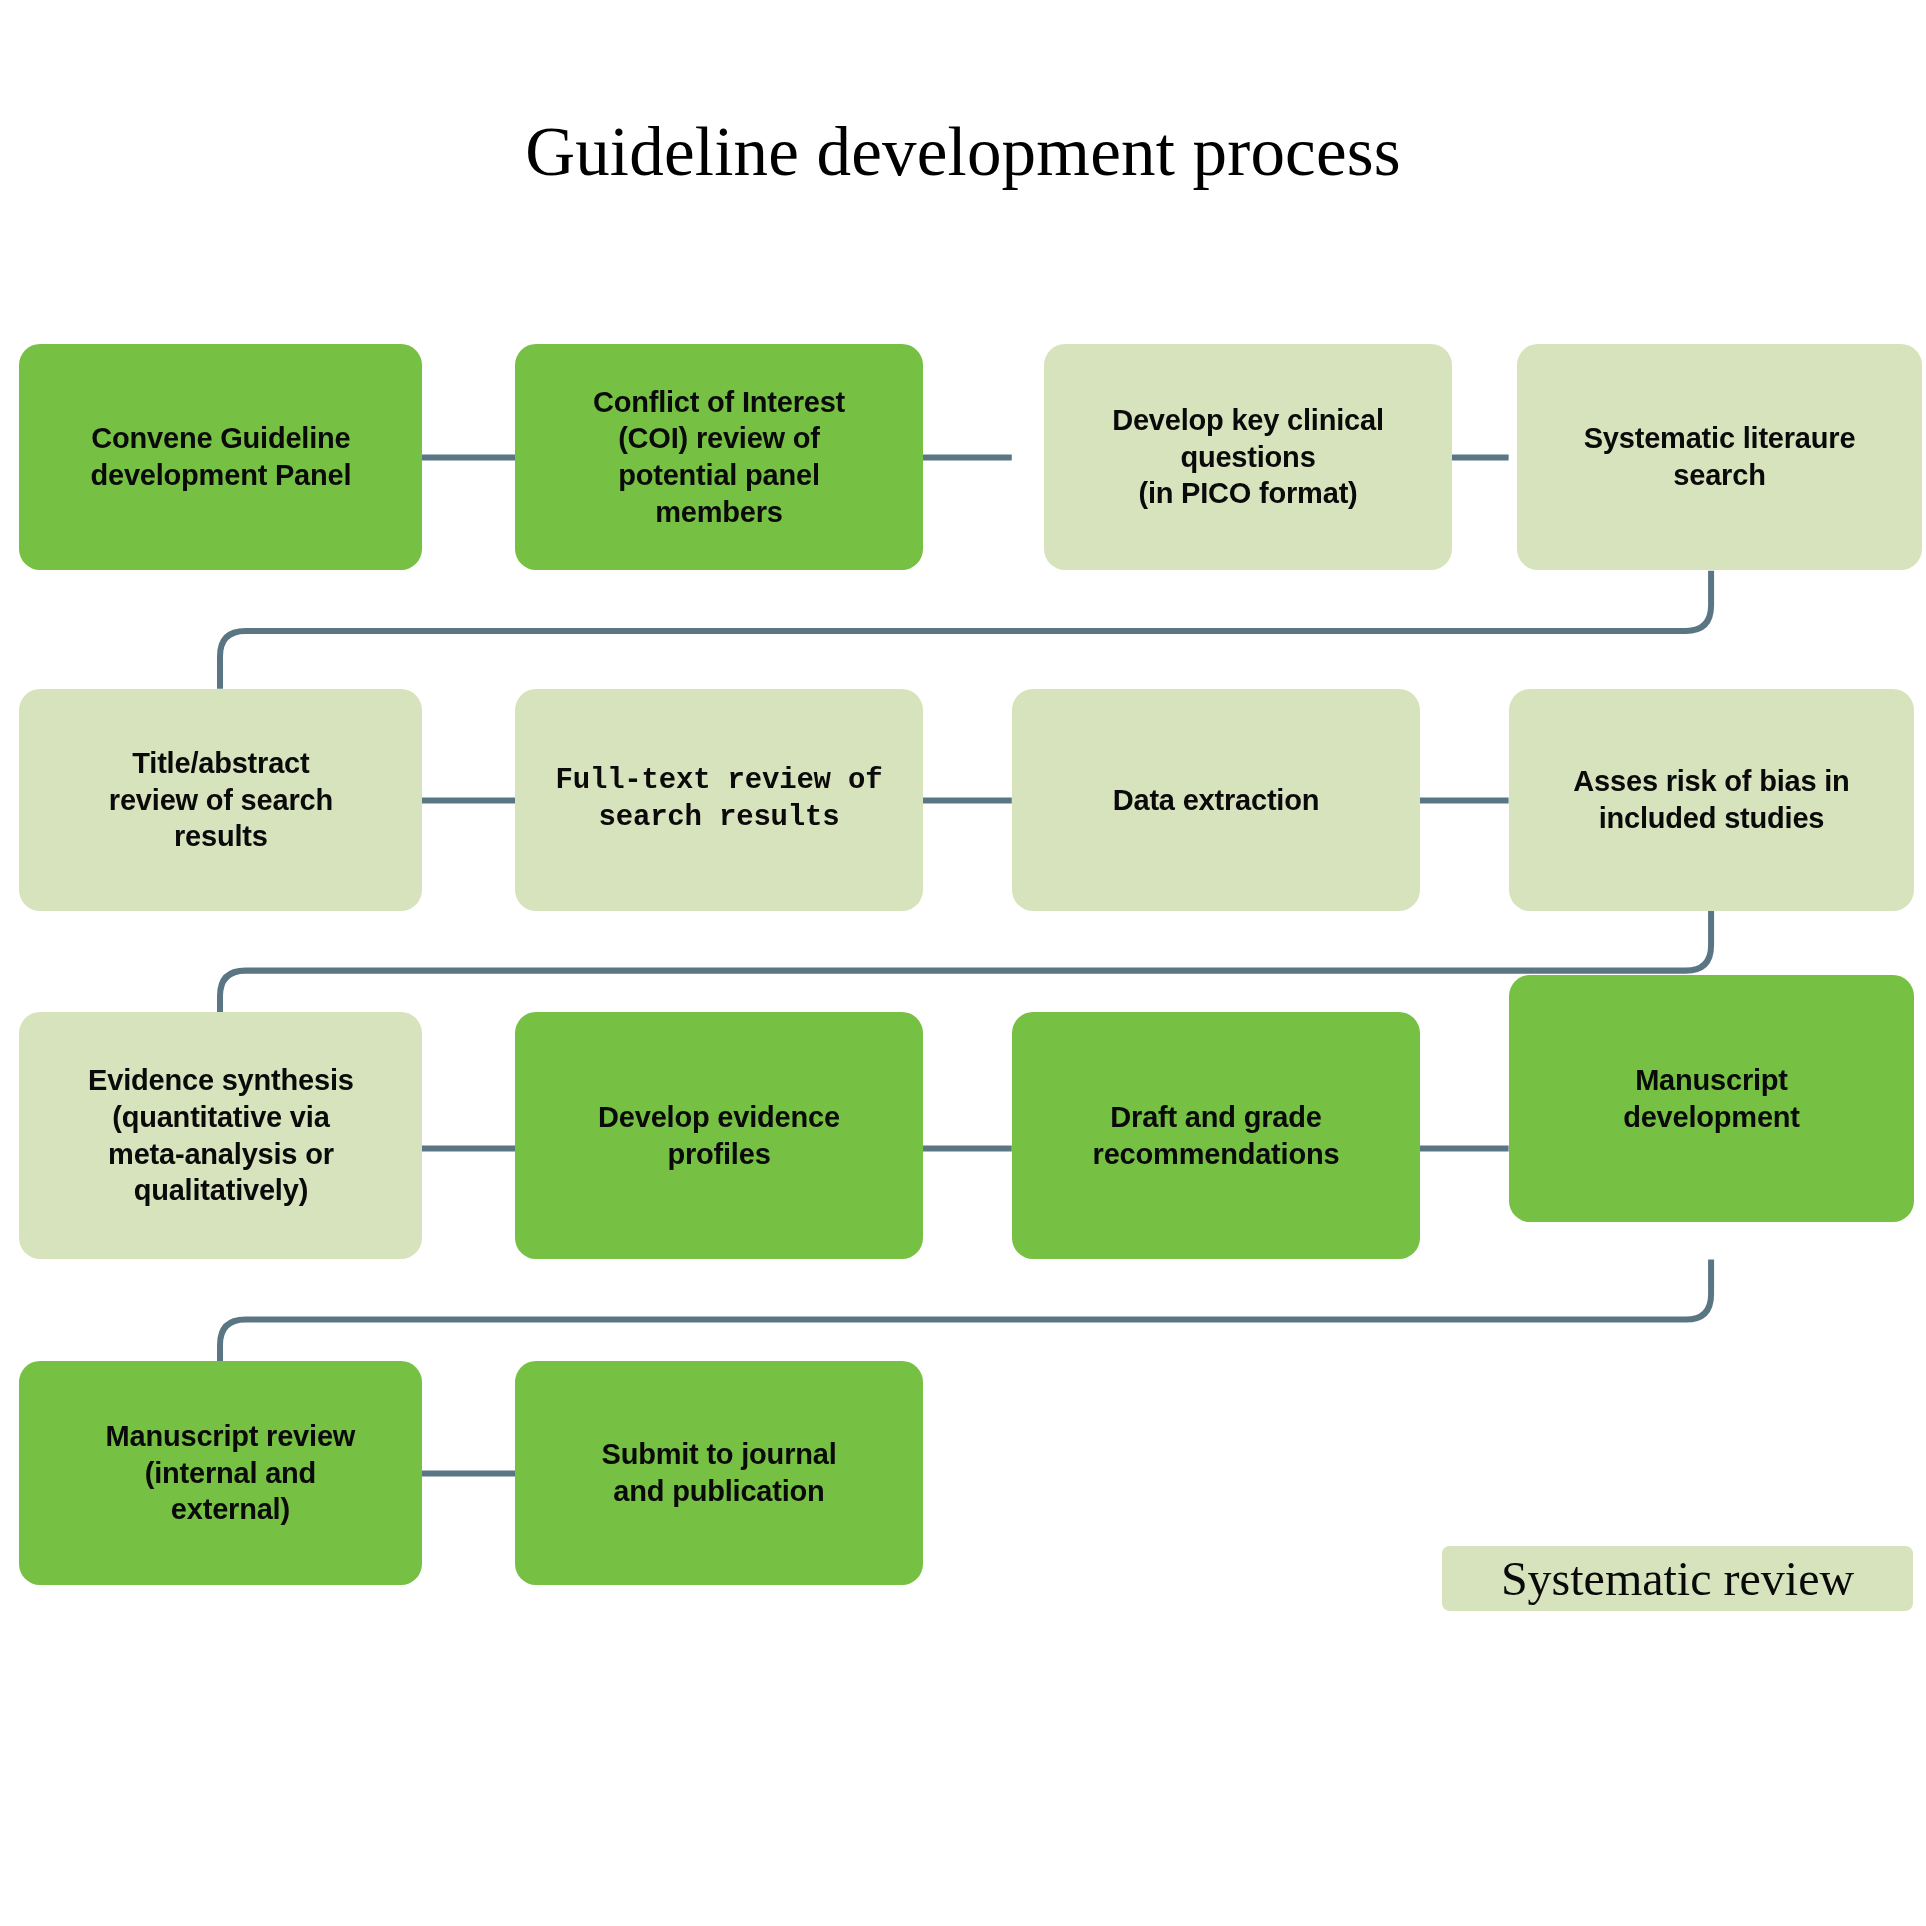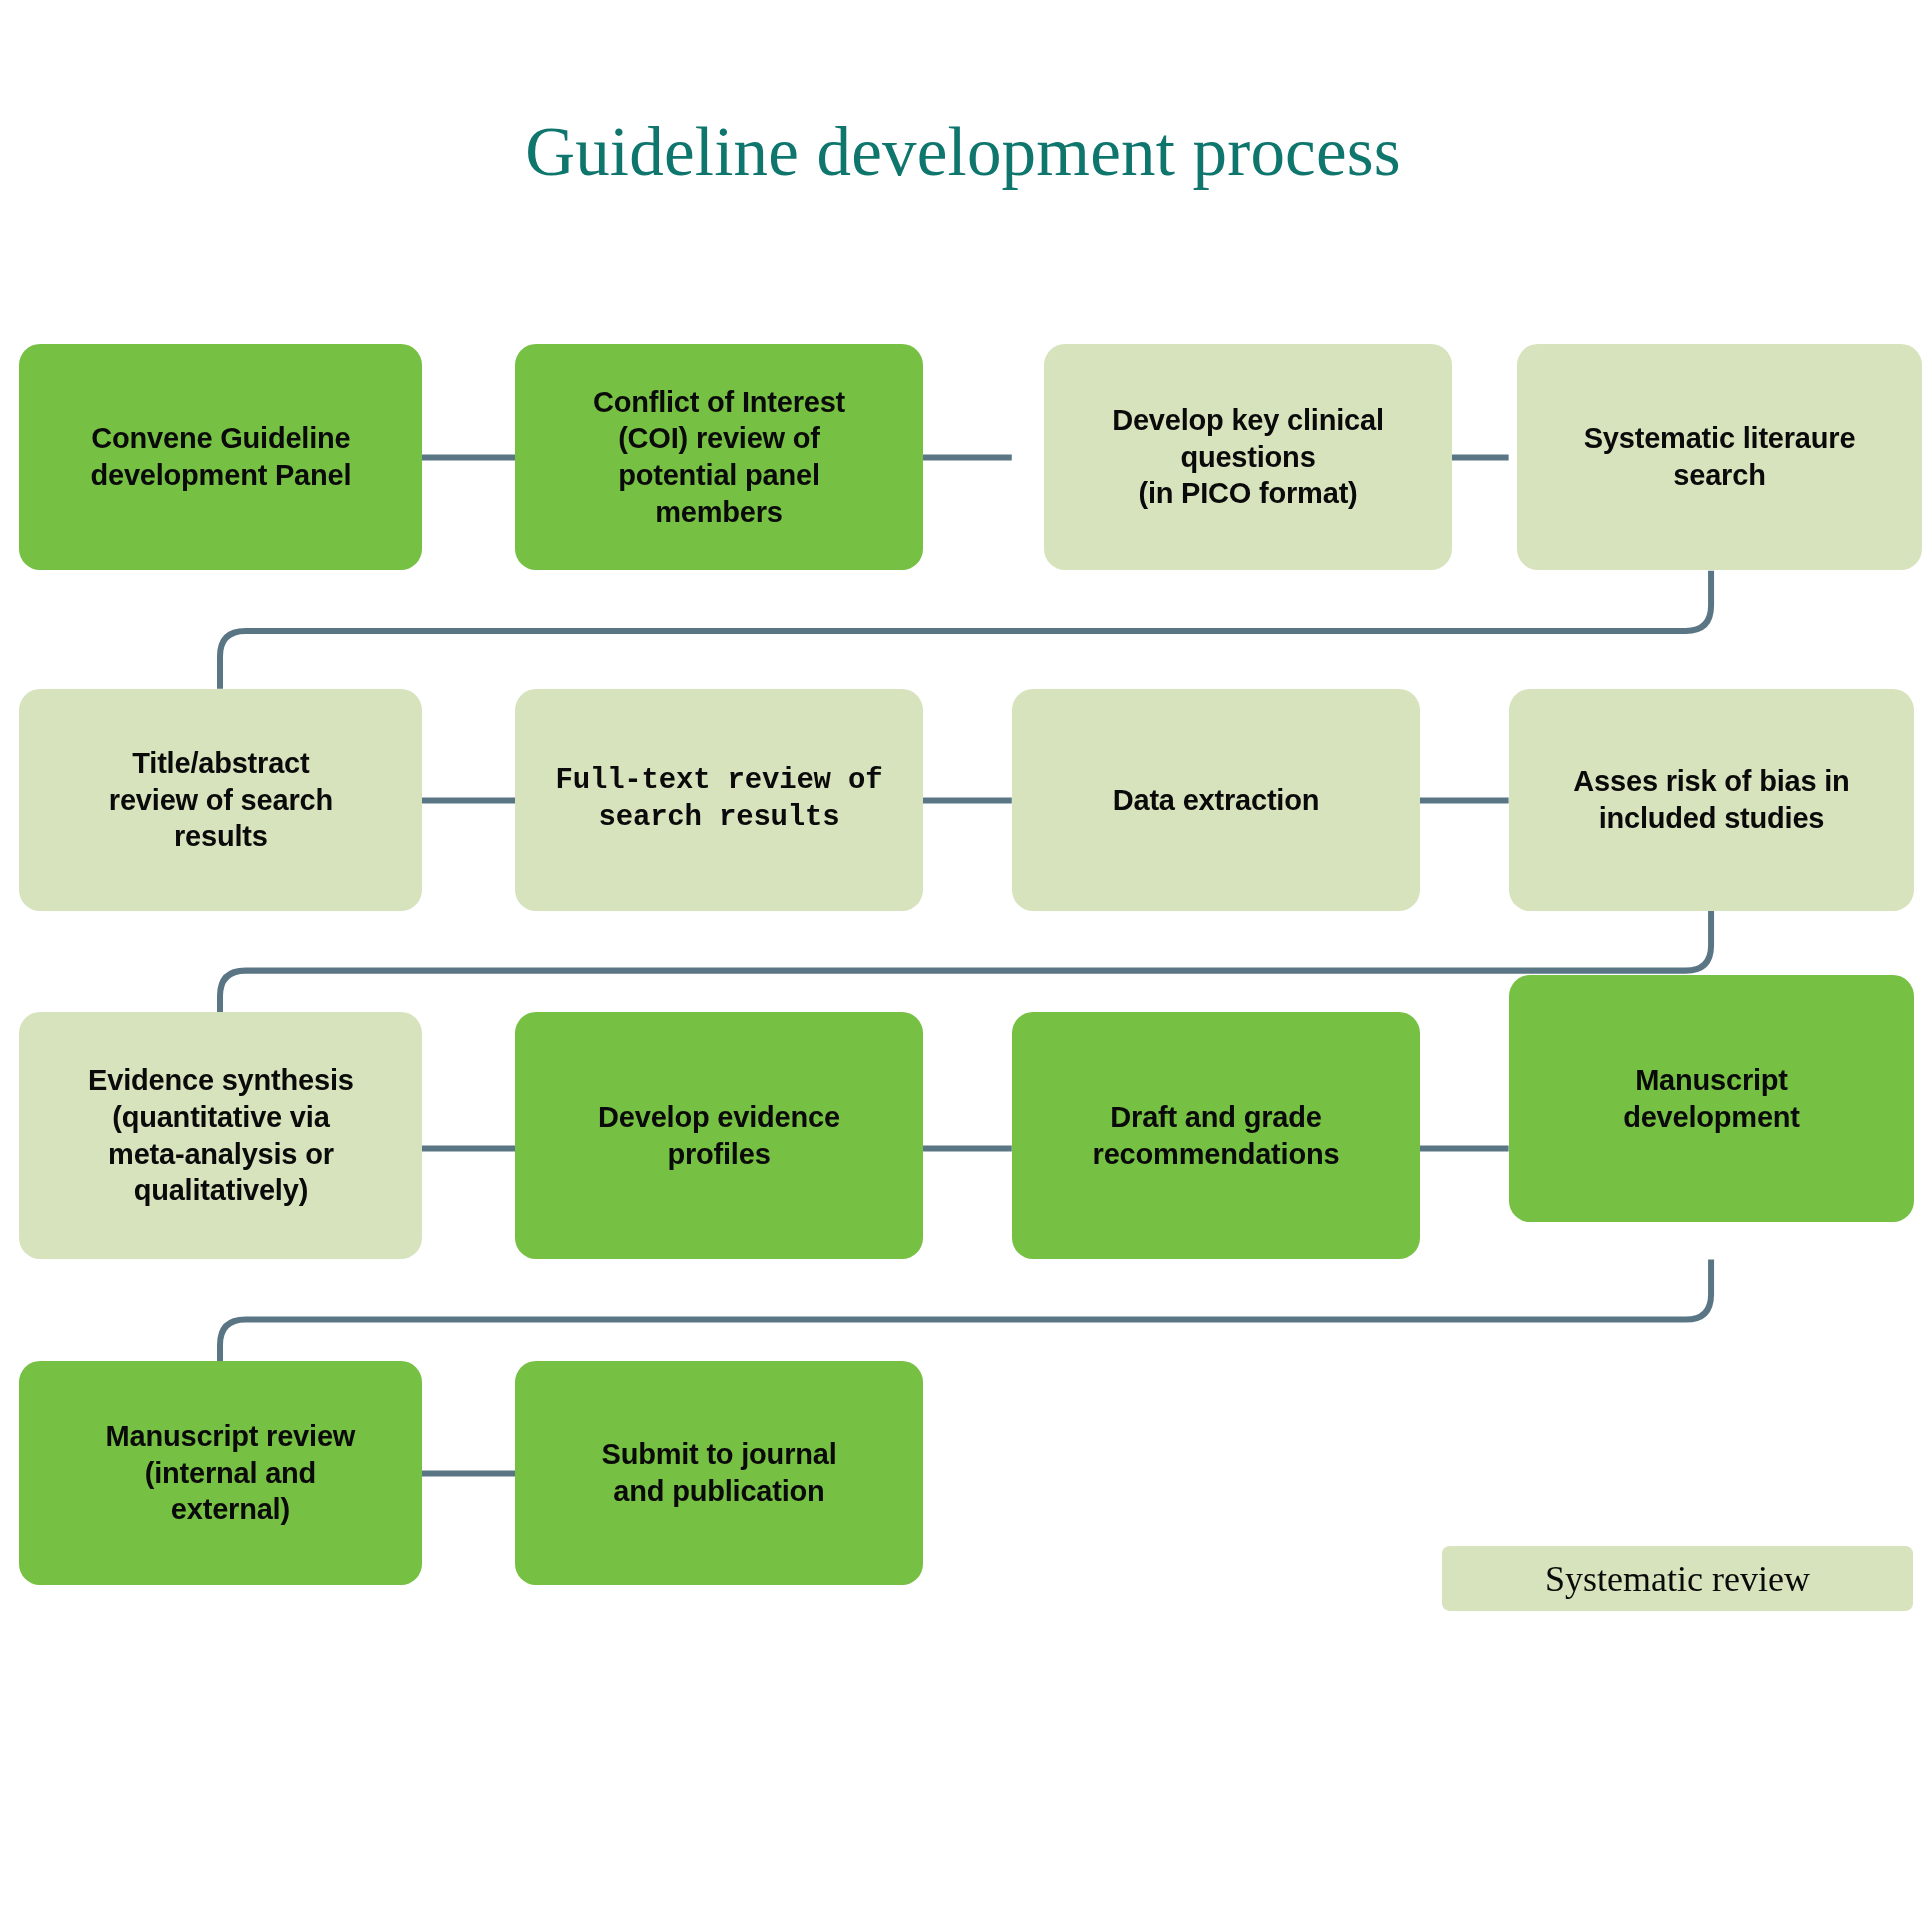--- a/index.html
+++ b/index.html
@@ -24,21 +24,21 @@
   .chart-title {
     position: absolute;
     left: 0;
     top: 113px;
     width: 1926px;
     text-align: center;
     font-family: "Liberation Serif", serif;
     font-size: 69px;
     line-height: 1.15;
     font-weight: 400;
-    color: #0f766e;
+    color: #000000;
     letter-spacing: 0.2px;
   }
 
   
   #connectors {
     position: absolute;
     left: 0;
     top: 0;
     width: 1926px;
     height: 1926px;
@@ -72,21 +72,21 @@
     left: 1442px;
     top: 1546px;
     width: 471px;
     height: 65px;
     background: #d7e3bd;
     border-radius: 7.4px;
     display: flex;
     align-items: center;
     justify-content: center;
     font-family: "Liberation Serif", serif;
-    font-size: 36px;
+    font-size: 48px;
     font-weight: 400;
     color: #0a0a0a;
     box-sizing: border-box;
   }
 </style>
 </head>
 <body>
 
 <div id="diagram-root">
 

